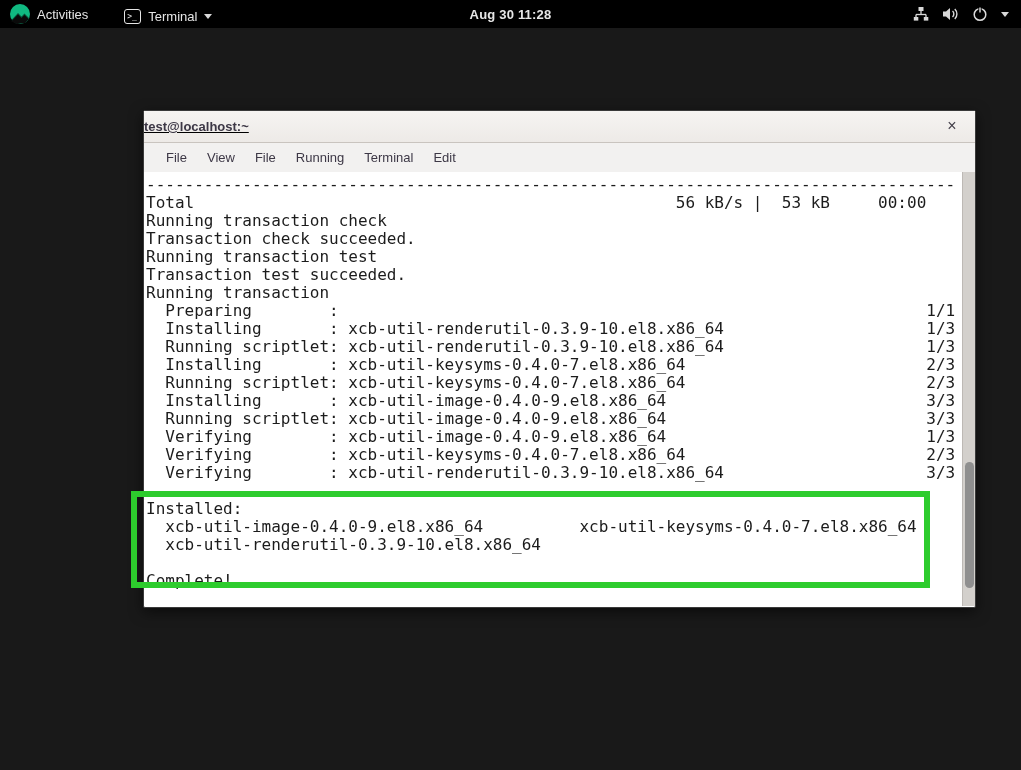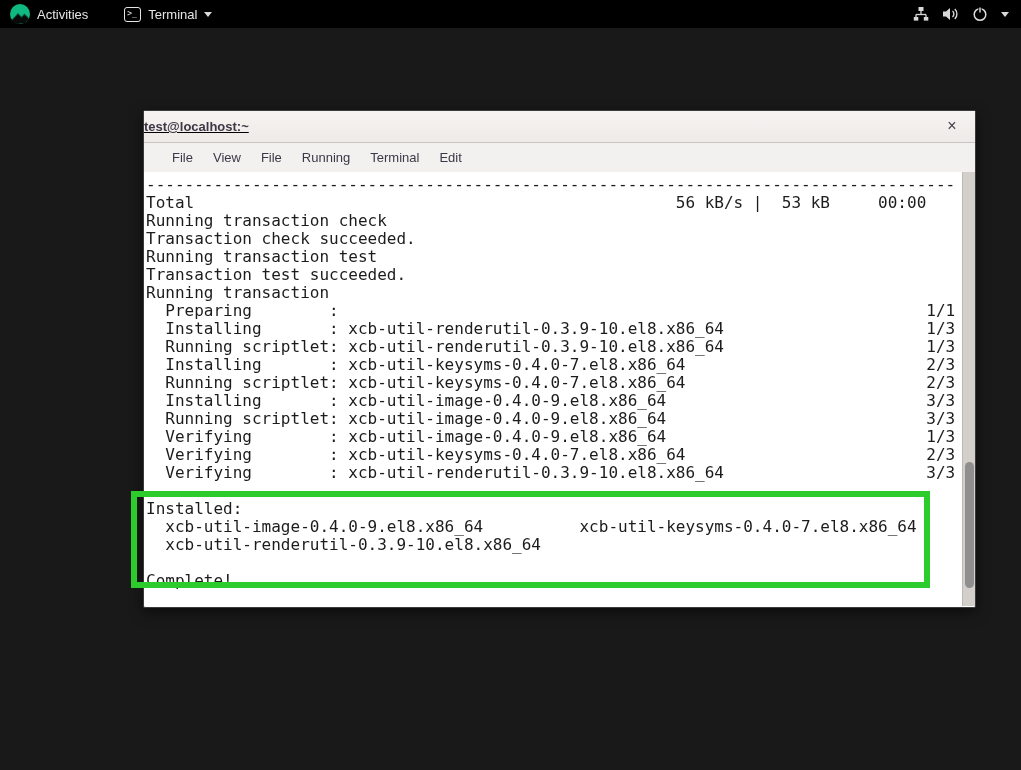--- a/index.html
+++ b/index.html
@@ -3,21 +3,21 @@
 <meta charset="utf-8">
 <style>
   * { margin:0; padding:0; box-sizing:border-box; }
   html,body { width:1021px; height:770px; overflow:hidden; }
   body { background:#191919; font-family:"Liberation Sans", sans-serif; position:relative; }
 
   
   .topbar { position:absolute; left:0; top:0; width:1021px; height:28px;
             background:#000; display:flex; align-items:center; color:#e6e6e6;
             font-size:13px; z-index:5; }
-  .topbar-left { display:flex; align-items:center; gap:6px; padding-left:8px; }
+  .topbar-left { display:flex; align-items:flex-end; gap:6px; padding-left:8px; }
   .activities { display:flex; align-items:center; gap:7px; padding:2px 6px 2px 2px; cursor:pointer; }
   .appmenu { display:flex; align-items:center; gap:7px; margin-left:18px; padding:2px 6px; cursor:pointer; }
   .clock { position:absolute; left:0; right:0; text-align:center; font-weight:bold; letter-spacing:.2px; }
   .topbar-right { margin-left:auto; display:flex; align-items:center; gap:13px; padding-right:12px; z-index:2; }
   .caret { width:0; height:0; border-left:4px solid transparent; border-right:4px solid transparent;
            border-top:5px solid #d9d9d9; display:inline-block; }
   .term-glyph { width:17px; height:15px; border:1.5px solid #e6e6e6; border-radius:3px;
                 display:flex; align-items:center; justify-content:flex-start; padding-left:2px;
                 font-family:"DejaVu Sans Mono", monospace; font-size:8px; line-height:8px; color:#e6e6e6; }
 
@@ -26,21 +26,21 @@
             border:1px solid #3a3a3a; border-radius:2px; background:#fff;
             box-shadow:0 4px 14px rgba(0,0,0,.55); z-index:1; }
   .titlebar { height:32px; background:linear-gradient(#f6f4f2,#edeae7);
               border-bottom:1px solid #c9c4bf; position:relative;
               display:flex; align-items:center; justify-content:flex-start;text-decoration:underline; }
   .title { font-size:13px; font-weight:bold; color:#3d3846; }
   .close-btn { position:absolute; right:13px; top:5px; width:20px; height:20px;
                display:flex; align-items:center; justify-content:center;
                font-size:16px; color:#44404a; cursor:pointer; }
   .menubar { height:29px; background:#f2f1f0; display:flex; align-items:center;
-             padding-left:18px; }
+             padding-left:12px; }
   .menu-item { font-size:13px; color:#3d3846; padding:4px 10px; cursor:pointer; }
   .content { position:relative; height:434px; background:#ffffff; overflow:hidden; }
   .term-text { font-family:"DejaVu Sans Mono", monospace; font-size:16px; line-height:18px;
                color:#1c1c1c; white-space:pre; padding:4px 0 0 2px; }
   .prompt-line { font-family:"DejaVu Sans Mono", monospace; font-size:16px; line-height:18px;
                  color:#1c1c1c; white-space:pre; padding-left:2px; display:flex; align-items:center; }
   .ibeam { position:relative; top:-2px; margin-left:1px; }
 
   
   .scrollbar { position:absolute; right:0; top:0; width:13px; height:434px;
@@ -69,20 +69,21 @@
       </span>
       <span>Activities</span>
     </div>
     <div class="appmenu">
       <span class="term-glyph">&gt;_</span>
       <span>Terminal</span>
       <span class="caret"></span>
     </div>
   </div>
 
+  <div class="clock">Aug 30 11:28</div>
 
   <div class="topbar-right">
     <span>
       <svg width="16" height="16" viewBox="0 0 16 16" fill="none" stroke="#d9d9d9" stroke-width="1.3">
         <rect x="5.5" y="1" width="5" height="4" fill="#d9d9d9" stroke="none"></rect>
         <line x1="8" y1="5" x2="8" y2="8.5"></line>
         <line x1="3" y1="8.5" x2="13" y2="8.5"></line>
         <line x1="3" y1="8.5" x2="3" y2="11"></line>
         <line x1="13" y1="8.5" x2="13" y2="11"></line>
         <rect x="0.8" y="11" width="4.5" height="3.6" fill="#d9d9d9" stroke="none"></rect>

